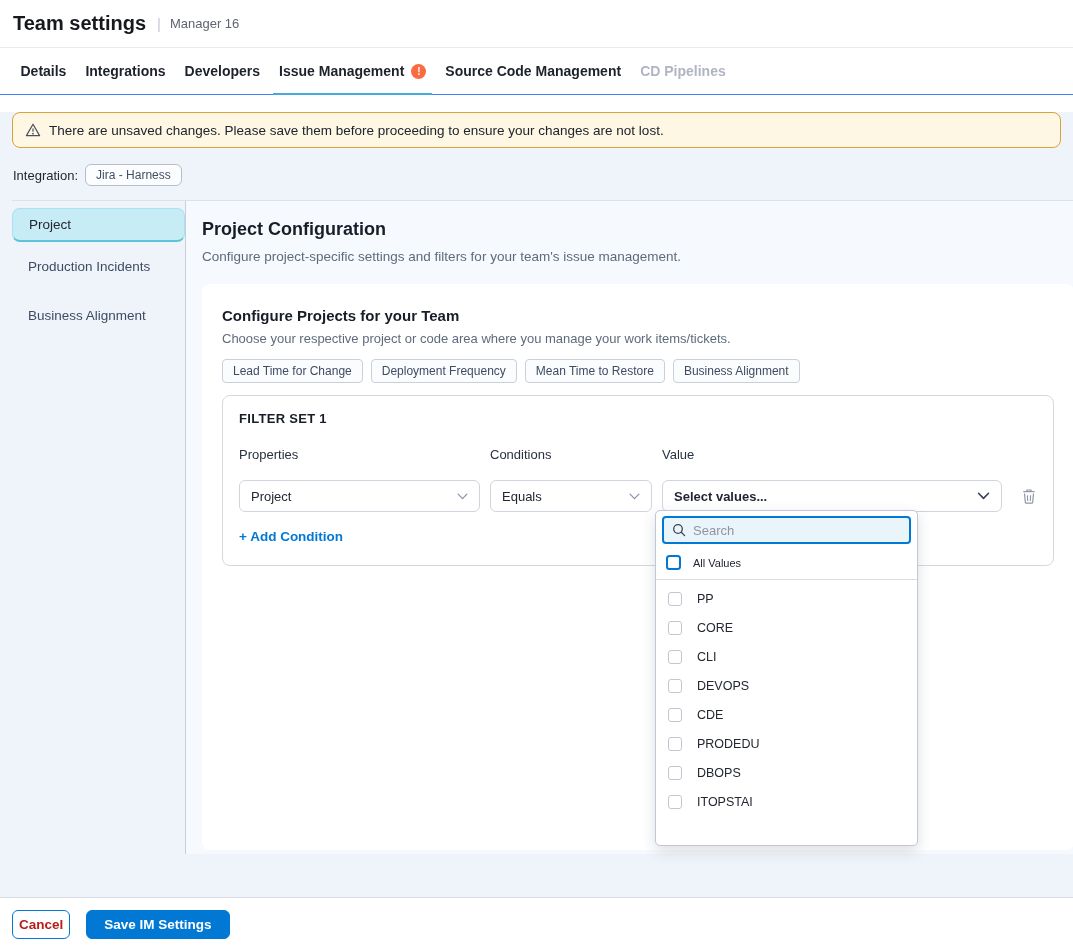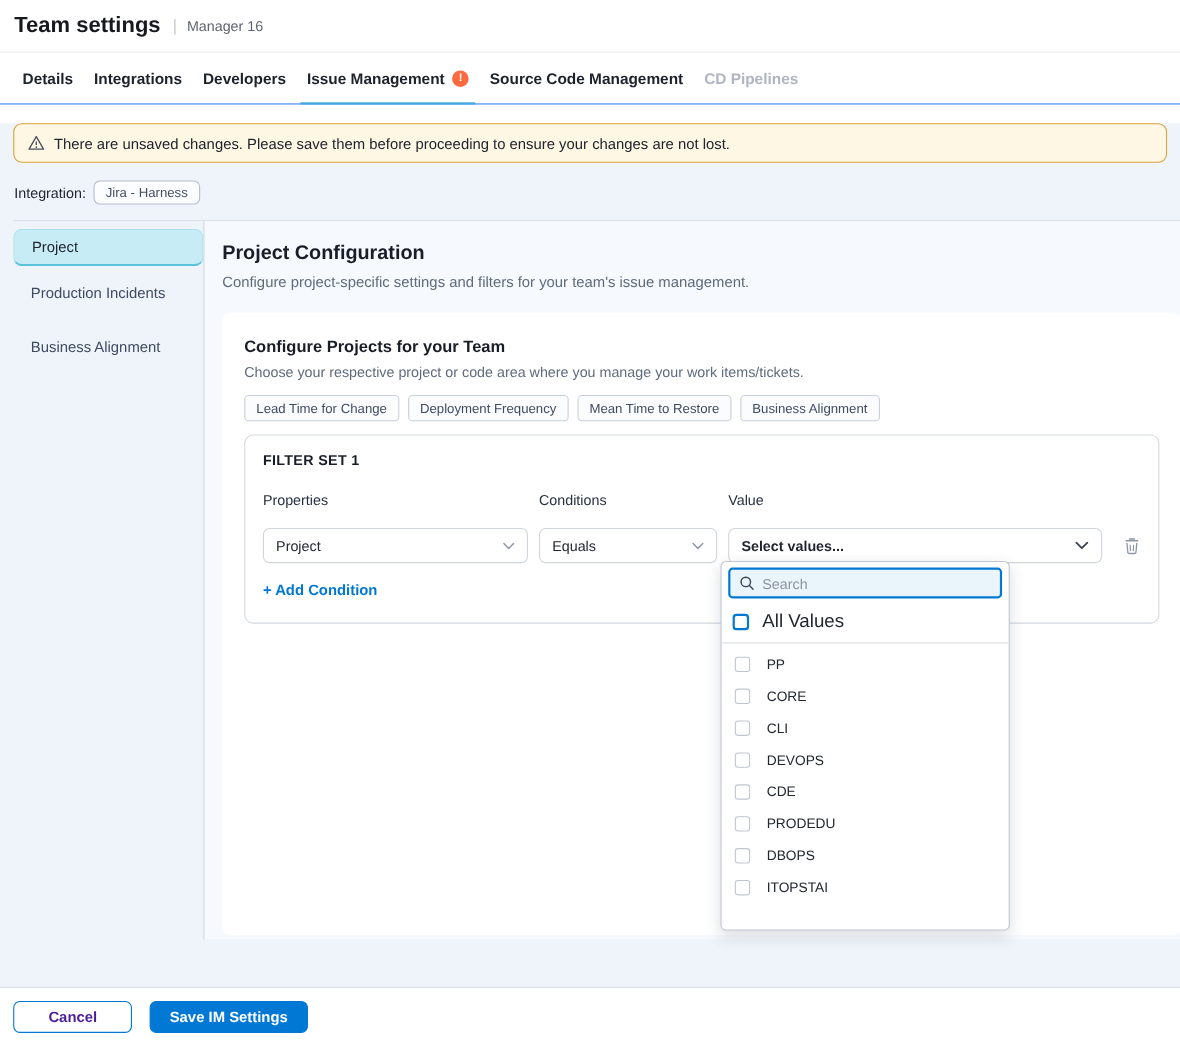--- a/index.html
+++ b/index.html
@@ -70,29 +70,29 @@
 
   
   .dropdown-panel { position:absolute; left:655px; top:510px; width:263px; height:336px; background:#fff; border:1px solid #c3c6d4; border-radius:5px; box-shadow:0 5px 14px rgba(40,50,70,.16); overflow:hidden; z-index:5; }
   .dd-search-wrap { padding:5px 6px; }
   .dd-search { height:28px; border:2px solid #0278d5; border-radius:4px; background:#e9f4fb; display:flex; align-items:center; padding:0 8px; gap:7px; }
   .dd-search svg { color:#3d4455; flex:0 0 auto; }
   .dd-search input { border:none; outline:none; background:transparent; font-size:13px; color:#22272f; font-family:inherit; width:100%; }
   .dd-search input::placeholder { color:#8f94a3; }
   .dd-allvalues { display:flex; align-items:center; gap:12px; padding:6px 10px 9px; border-bottom:1px solid #dadde5; cursor:pointer; }
   .cb-blue { width:15px; height:15px; border:2px solid #0278d5; border-radius:3.5px; background:#fff; flex:0 0 auto; }
-  .dd-allvalues span { font-size:17px; color:#22272f; }
+  .dd-allvalues span { font-size:11px; color:#22272f; }
   .dd-options { padding-top:4px; }
   .dd-option { height:29px; display:flex; align-items:center; gap:15px; padding-left:12px; cursor:pointer; }
   .cb { width:14px; height:14px; border:1.5px solid #c2c6d1; border-radius:3px; background:#fff; flex:0 0 auto; }
   .dd-option span { font-size:12.5px; color:#22272f; }
 
   
   .footer { position:absolute; left:0; right:0; bottom:0; height:54px; background:#fff; border-top:1px solid #d8dde5; display:flex; align-items:center; padding-left:12px; gap:16px; }
-  .btn-cancel { height:29px; padding:0 31px; background:#fff; border:1px solid #0278d5; border-radius:6px; color:#4c1d95; font-size:13.5px; font-weight:700; font-family:inherit; cursor:pointer; }
+  .btn-cancel { height:29px; padding:0 6px; background:#fff; border:1px solid #0278d5; border-radius:6px; color:#b91c1c; font-size:13.5px; font-weight:700; font-family:inherit; cursor:pointer; }
   .btn-save { height:29px; padding:0 17px; background:#0278d5; border:1px solid #0278d5; border-radius:6px; color:#fff; font-size:13.5px; font-weight:700; font-family:inherit; cursor:pointer; }
 </style>
 </head>
 <body>
 
 <div class="header">
   <span class="page-title">Team settings</span>
   <span class="title-sep">|</span>
   <span class="title-sub">Manager 16</span>
 </div>

